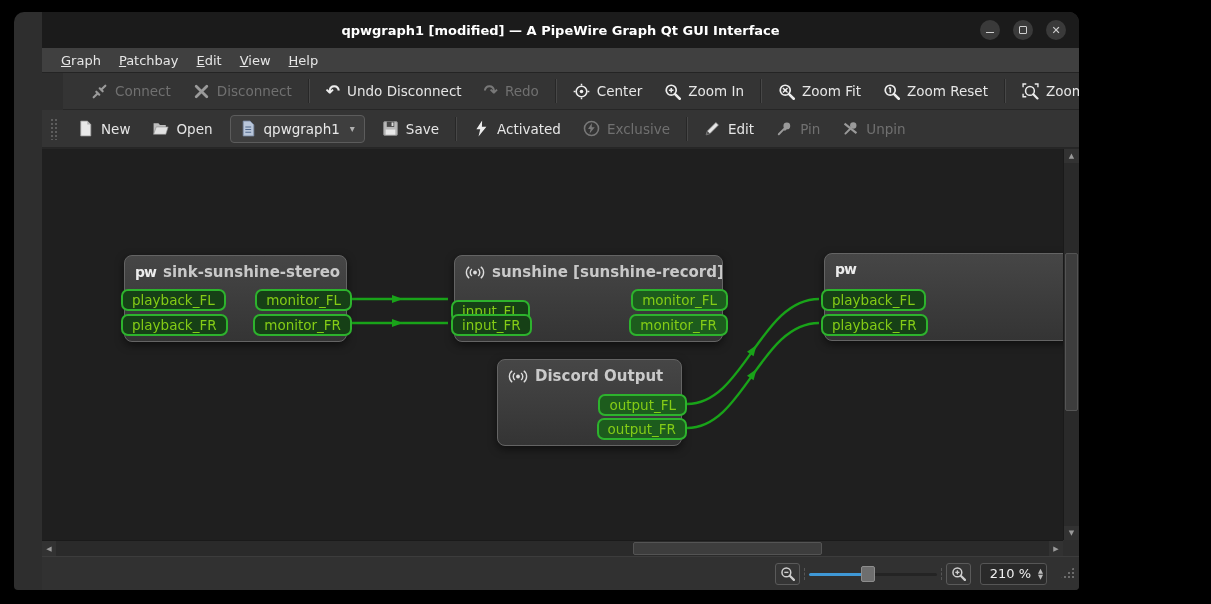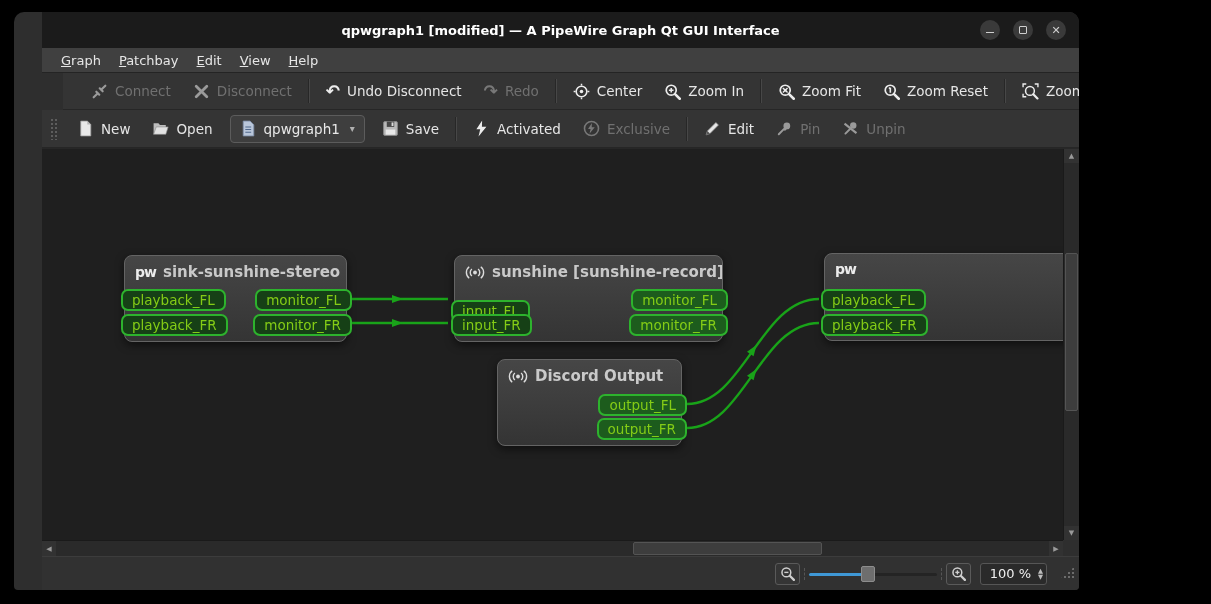--- a/index.html
+++ b/index.html
@@ -481,21 +481,21 @@
             <use href="#i-mag"></use>
           <g stroke="currentColor" stroke-width="1.5">
               <line x1="4.6" y1="6.8" x2="9" y2="6.8"></line>
               <line x1="6.8" y1="4.6" x2="6.8" y2="9"></line>
             </g>
           </svg>
       </span>
     </div>
 
     <div class="spinbox">
-      <span>100 %</span>
+      <span>210 %</span>
       <span class="spin-arrows">
         <span>▲</span>
         <span>▼</span>
       </span>
     </div>
 
     <div class="grip"></div>
   </div>
 
 </div>

